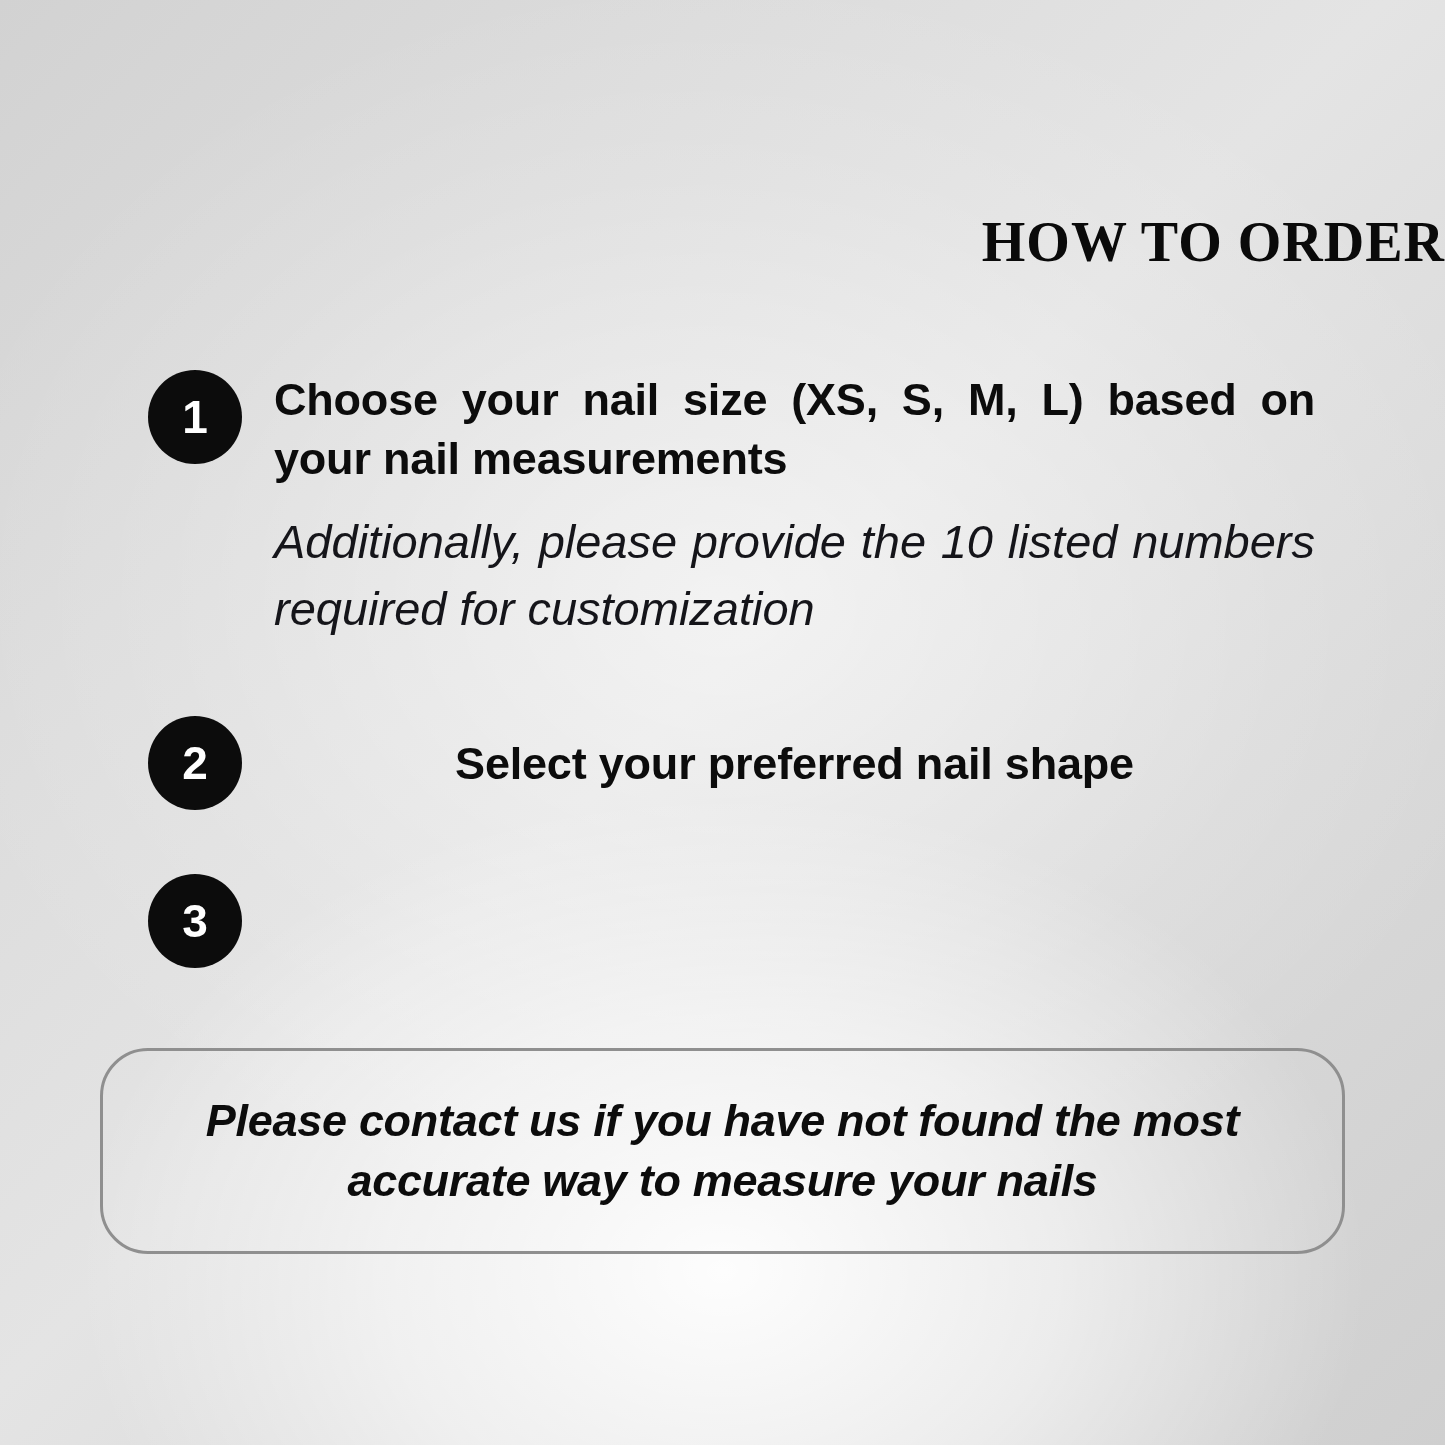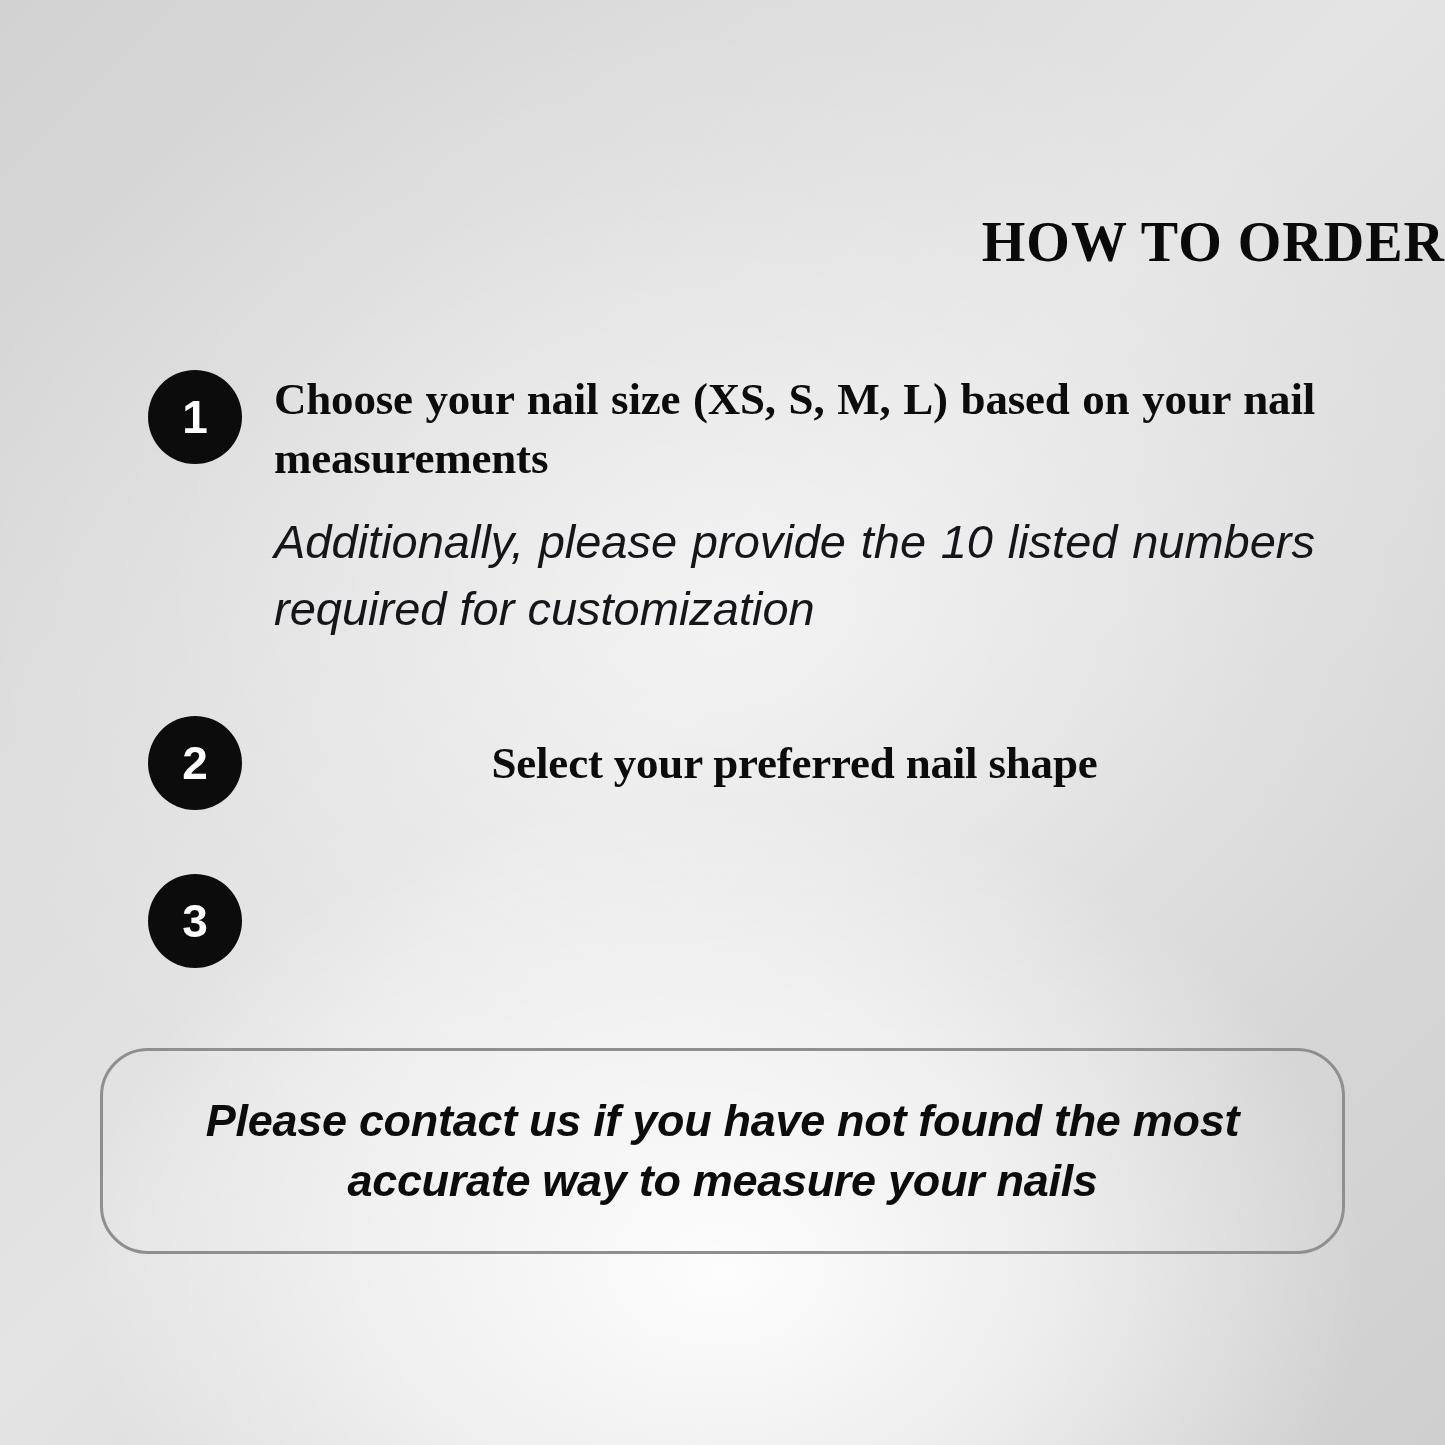--- a/index.html
+++ b/index.html
@@ -75,21 +75,20 @@
   }
 
   .step-title {
     font-size: 45px;
     font-weight: bold;
     color: #0c0c0c;
     line-height: 1.32;
     text-align: justify;
     text-justify: inter-word;
     letter-spacing: -0.2px;
-    font-family: Liberation Serif, serif;
   }
   .step-title.nojust {
     text-align: center;
   }
 
   .step-note {
     margin-top: 20px;
     font-size: 47px;
     font-style: italic;
     color: #15151a;

